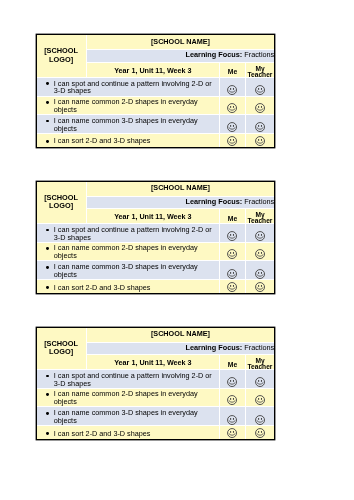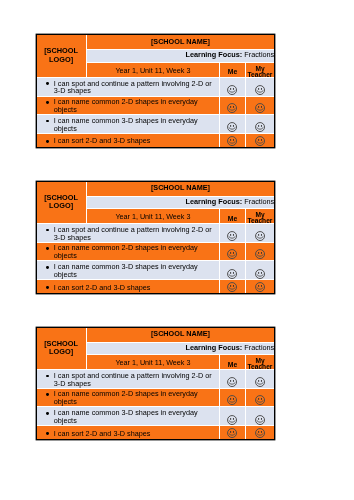--- a/index.html
+++ b/index.html
@@ -9,28 +9,28 @@
   .sheet{position:absolute;left:35.7px;width:239.6px;
          border:1.5px solid #000;box-sizing:border-box;background:#fff;box-shadow:0 0 0 0.4px #000;}
 
   table.grid{border-collapse:collapse;width:100%;table-layout:fixed;}
   table.grid td{padding:0;vertical-align:middle;border:1px solid #fff;}
   table.grid tr td:first-child{border-left:0;}
   table.grid tr td:last-child{border-right:0;}
   table.grid tr:first-child td{border-top:0;}
   table.grid tr:last-child td{border-bottom:0;}
 
-  .dk{background:#f97316;}
+  .dk{background:#fef9c3;}
   .lt{background:#dce2ef;}
 
   .logo-txt{font-weight:bold;font-size:7.35px;line-height:8.6px;text-align:center;}
   .hdr-name{font-weight:bold;font-size:7.25px;text-align:center;position:relative;top:-1px;}
   .hdr-focus{font-size:7.3px;text-align:right;white-space:nowrap;position:relative;top:-1.2px;}
   .hdr-focus b{font-weight:bold;}
-  .hdr-year{font-weight:normal;font-size:7.2px;text-align:center;white-space:nowrap;position:relative;top:1px;}
+  .hdr-year{font-weight:bold;font-size:7.2px;text-align:center;white-space:nowrap;position:relative;top:1px;}
   .hdr-me{font-weight:bold;font-size:6.8px;text-align:center;position:relative;top:2.2px;}
   .hdr-teach{font-weight:bold;font-size:6.6px;line-height:6.2px;text-align:center;padding-top:1.6px;position:relative;top:1.6px;}
 
   td.objcell{vertical-align:middle;}
   .obj{font-size:7.25px;line-height:7.6px;padding:0 3px 0 17.1px;position:relative;top:0.7px;text-align:left;}
   .obj .bullet{position:absolute;left:9.5px;top:2.7px;width:2.8px;height:2.8px;border-radius:50%;background:#000;font-size:0;line-height:0;overflow:hidden;text-indent:-99px;}
   td.rate{text-align:center;vertical-align:bottom;padding:0;}
   .smbox{display:flex;align-items:flex-end;justify-content:center;}
   .smbox svg{display:block;}
   .smiley{display:block;}

